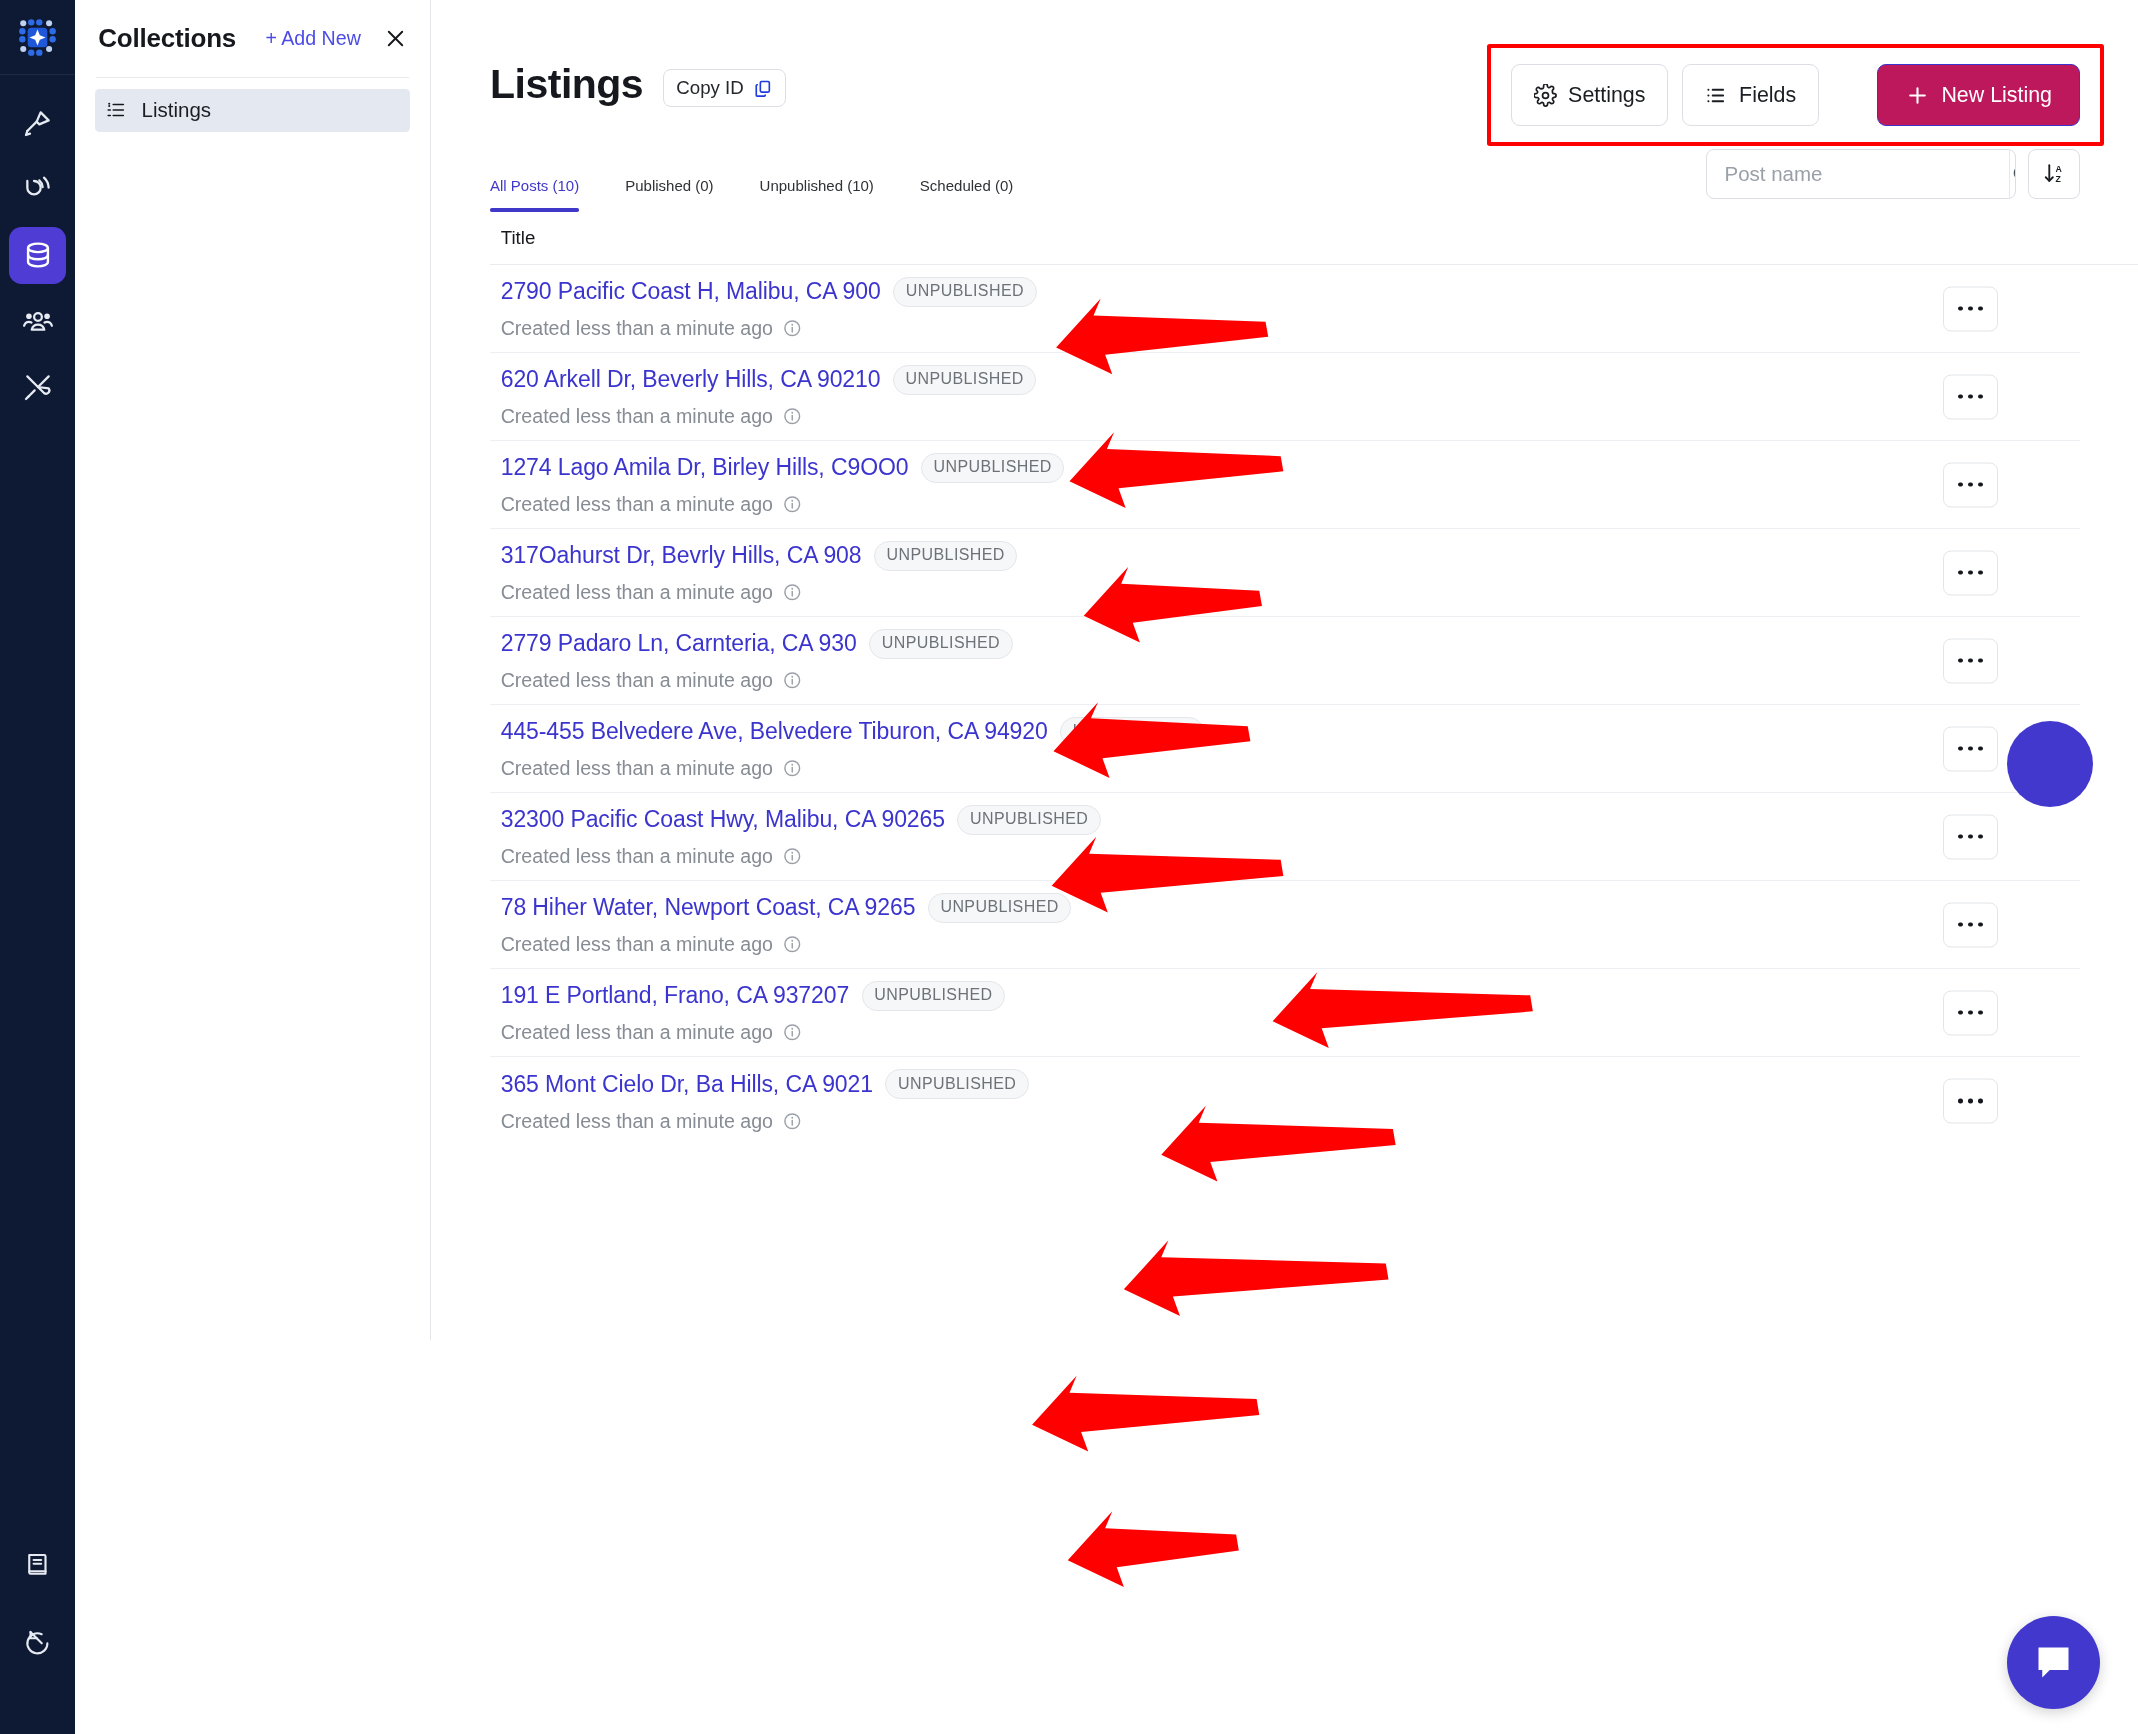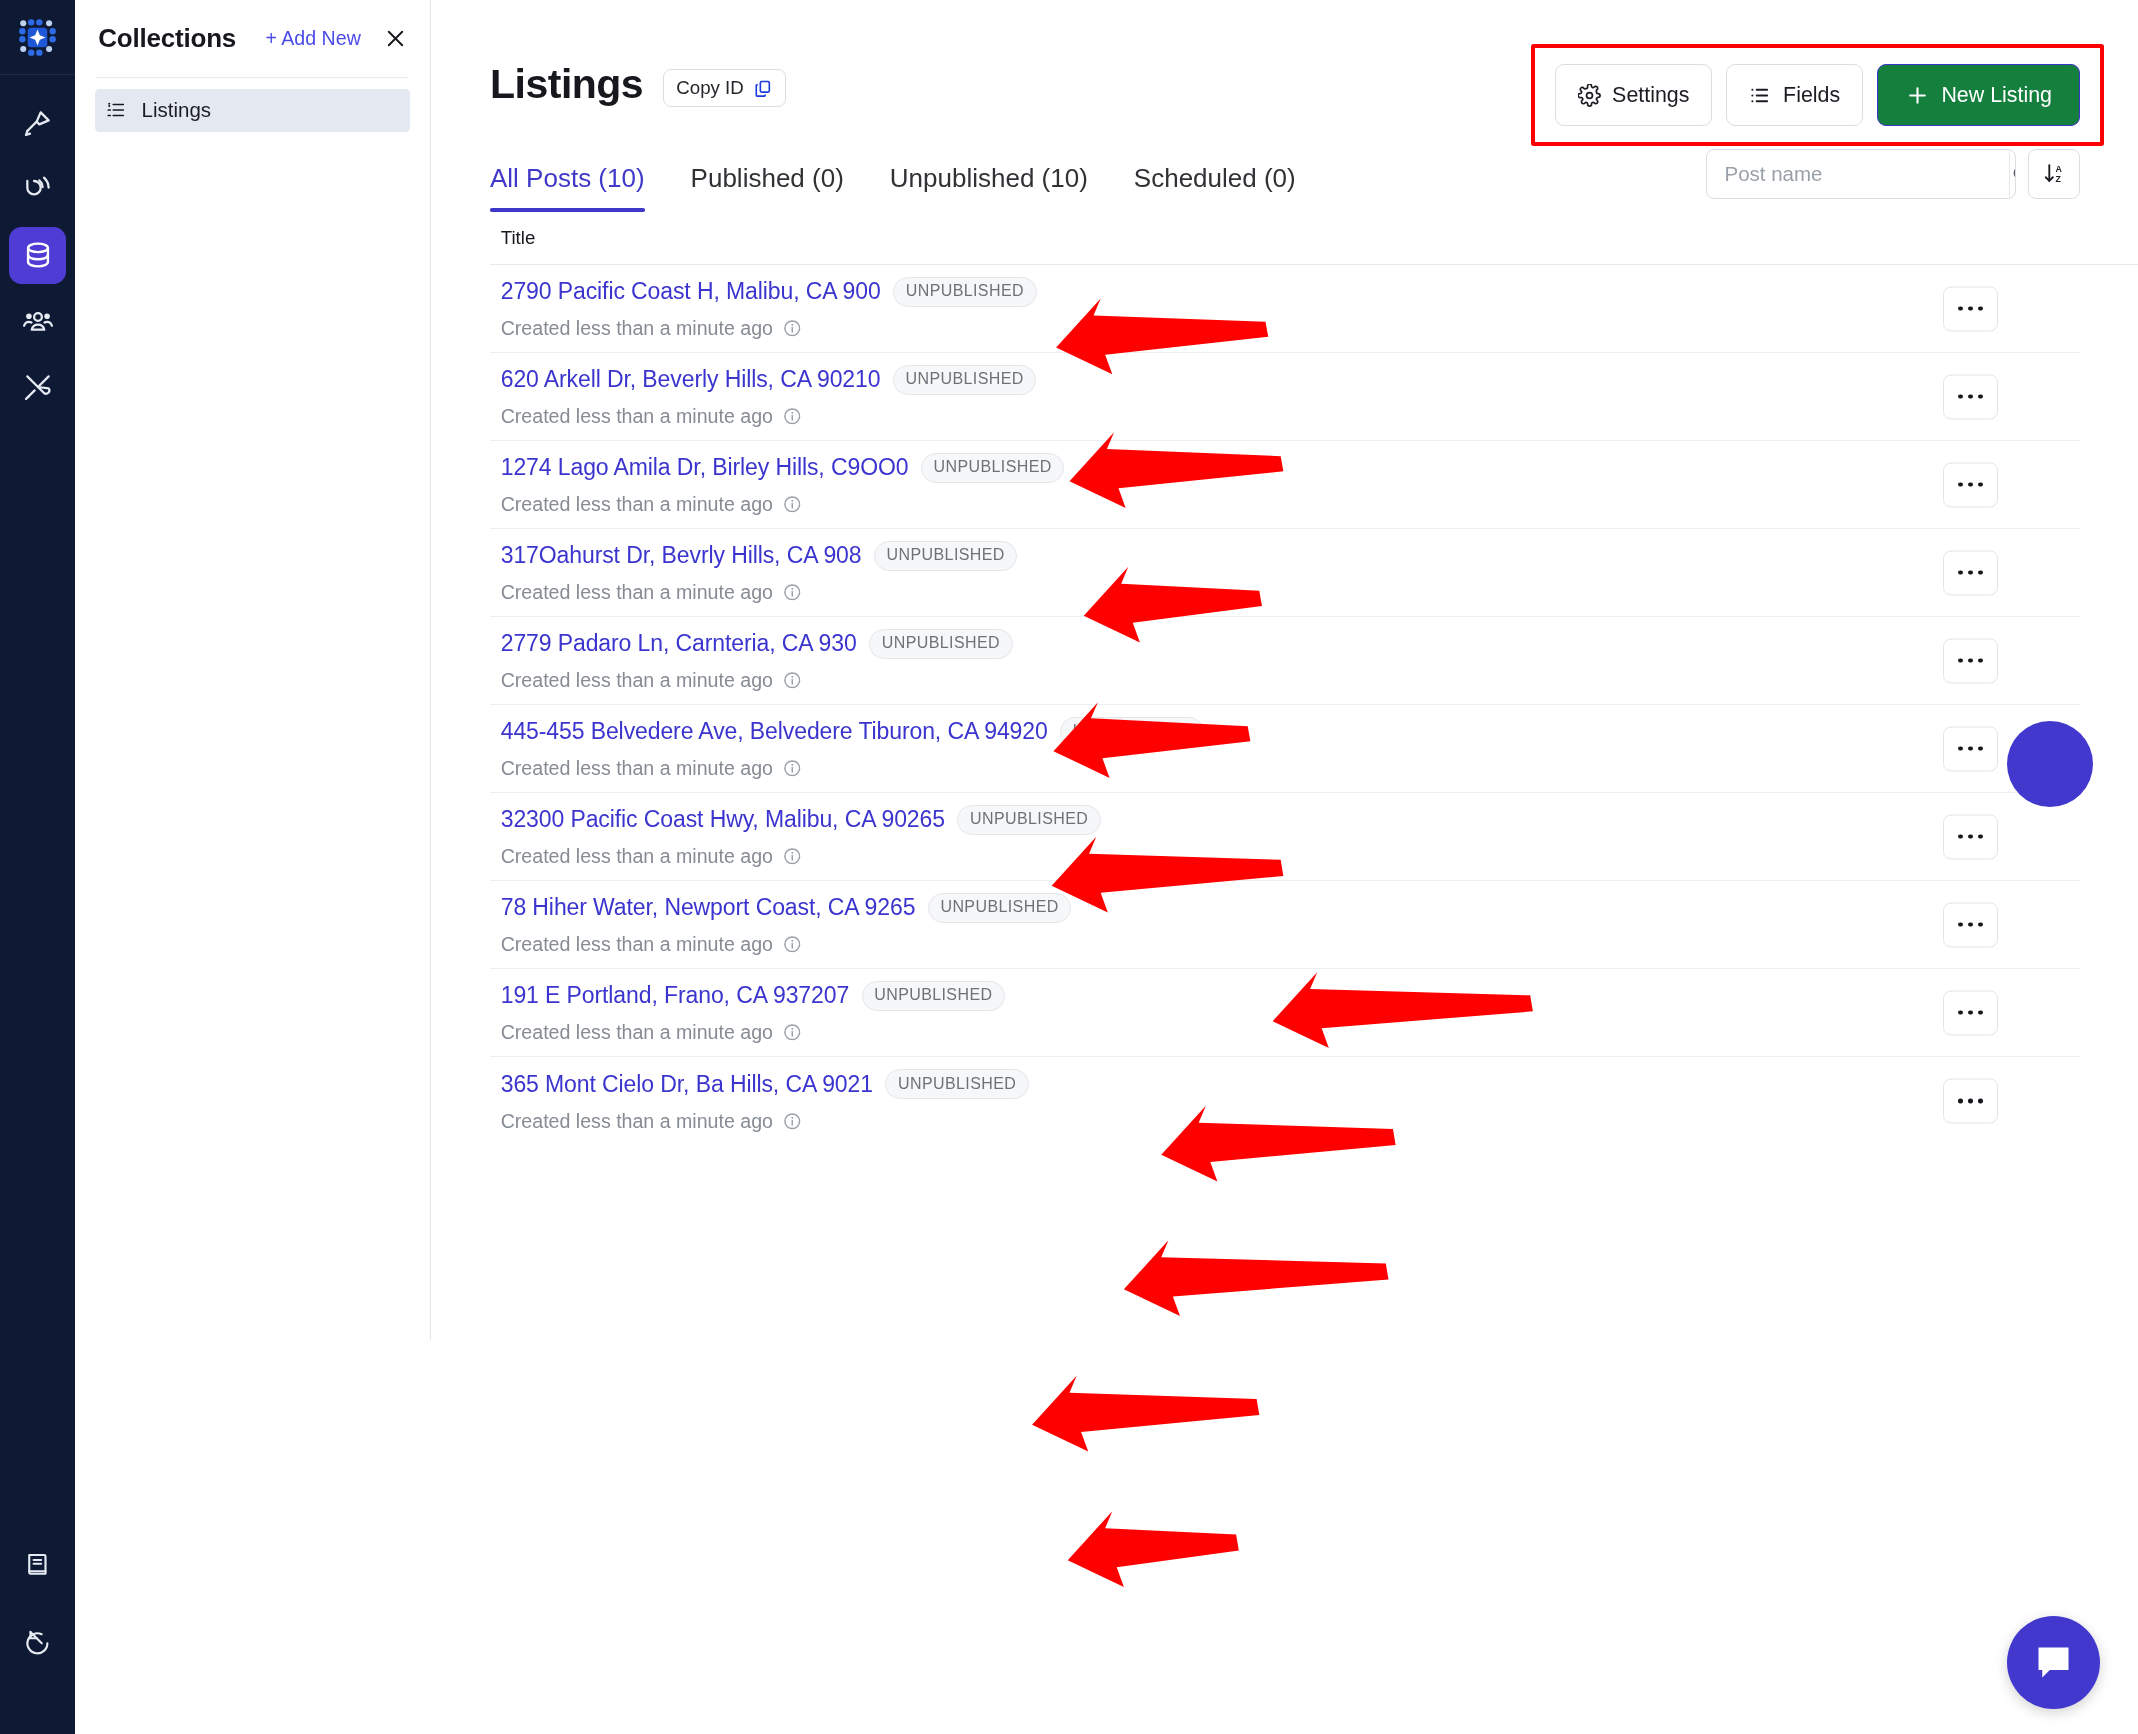--- a/index.html
+++ b/index.html
@@ -65,33 +65,34 @@
   }
   .head-actions { margin-left: auto; display: flex; align-items: center; gap: 14.3px; position: relative; }
   .btn {
     display: inline-flex; align-items: center; gap: 11.6px;
     height: 62px; padding: 0 21.4px; border-radius: 9px;
     border: 0.9px solid #DCDEE3; background: #fff;
     font-size: 21.4px; color: #1B1D22; cursor: pointer; white-space: nowrap;
     font-family: "Liberation Sans", sans-serif;
   }
   .btn-primary {
-    background: #15803d; border-color: #3E33CC; color: #fff;
+    background: #be185d; border-color: #3E33CC; color: #fff;
     padding: 0 27px;
+    margin-left: 44px;
   }
   .redbox {
     position: absolute; border: 4.5px solid #FF0000; border-radius: 2.7px;
     pointer-events: none;
   }
 
   
   .tabs-row { display: flex; align-items: center; margin-top: 30px; position: relative; height: 66px; }
   .tabs { display: flex; align-items: flex-end; gap: 0; height: 66px; }
   .tab {
-    font-size: 26px; color: #303236; padding: 0 0 18px 0; margin-right: 46px;
+    font-size: 15px; color: #303236; padding: 0 0 18px 0; margin-right: 46px;
     cursor: pointer; position: relative; white-space: nowrap;
   }
   .tab.active { color: #4038C9; font-weight: 400; }
   .tab.active::after {
     content: ""; position: absolute; left: 0; right: 0; bottom: 0;
     height: 4.5px; background: #4038C9; border-radius: 1.8px;
   }
   .search-wrap { margin-left: auto; display: flex; align-items: flex-end; gap: 12.5px; padding-bottom: 10.7px; }
   .search-box {
     display: flex; align-items: center;

